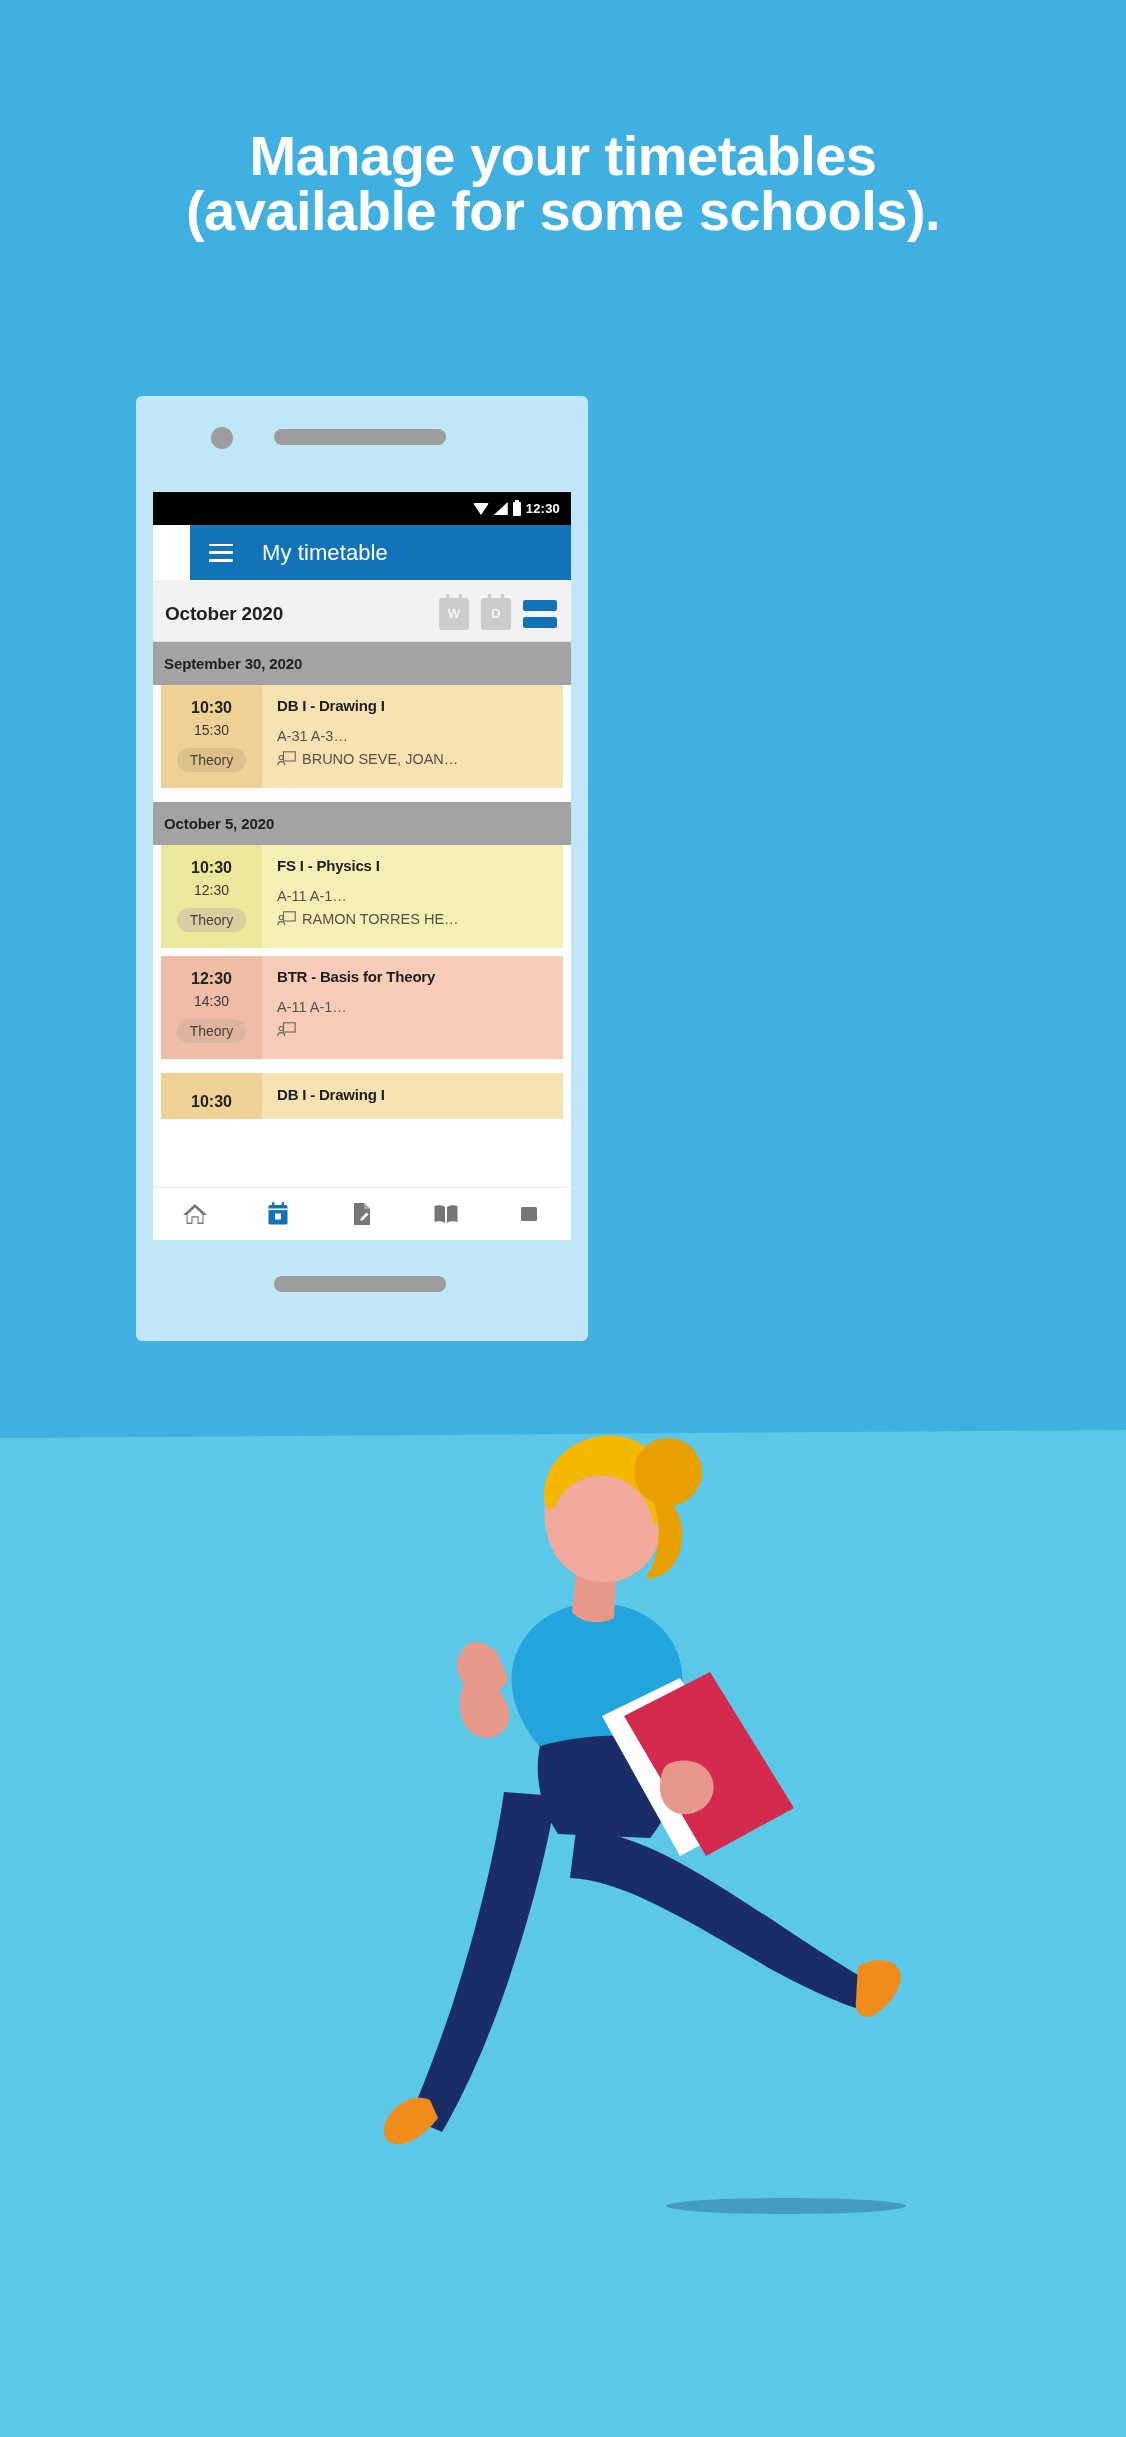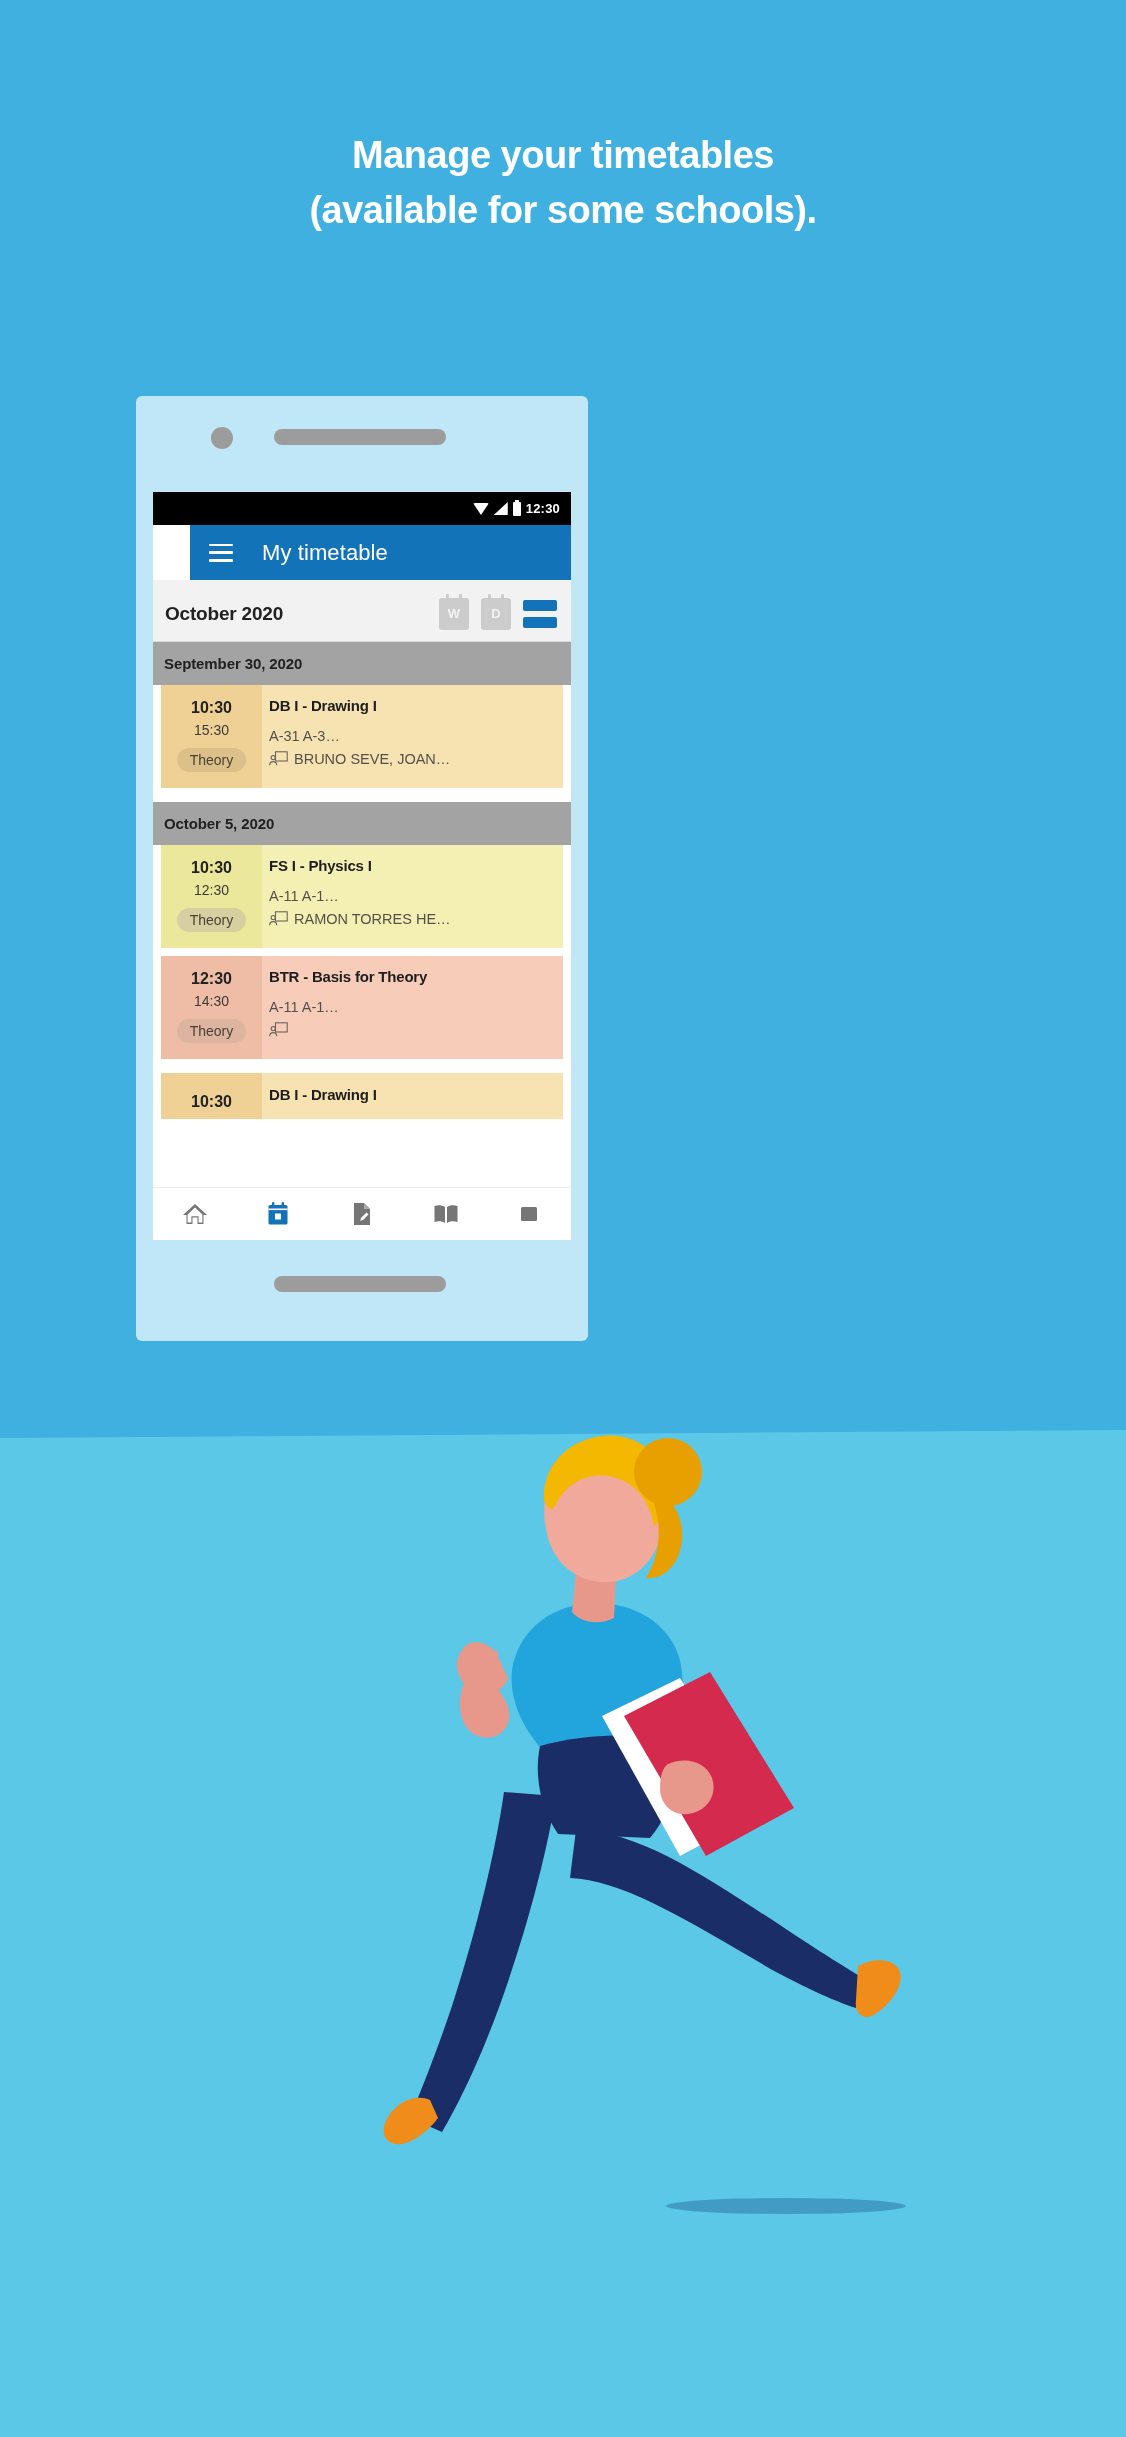--- a/index.html
+++ b/index.html
@@ -15,21 +15,21 @@
   #bg-lower-band{
     position:absolute; left:0; top:1430px; width:1126px; height:1010px;
     background:#5BC8E8;
     clip-path: polygon(0 8px, 1126px 0, 1126px 1010px, 0 1010px);
   }
 
   
   #headline{
     position:absolute; left:0; top:128px; width:1126px;
     text-align:center; color:#ffffff;
-    font-size:38px; font-weight:bold; line-height:55px;
+    font-size:56px; font-weight:bold; line-height:55px;
     letter-spacing:-0.5px;
   }
   #headline .l2{ display:block; }
 
   
   #phone{
     position:absolute; left:136px; top:396px;
     width:452px; height:945px;
     background:#BFE7F7;
     border-radius:6px;
@@ -133,21 +133,21 @@
     position:relative;
   }
   .evt-start{ font-size:16px; font-weight:bold; color:#222; }
   .evt-end{ font-size:14px; color:#3a3a3a; margin-top:5px; }
   .evt-chip{
     margin-top:10px;
     padding:4px 13px; border-radius:13px;
     font-size:14px; color:#4a4237;
   }
   .evt-body{
-    flex:1; padding:12px 10px 12px 7px;
+    flex:1; padding:12px 10px 12px 15px;
   }
   .evt-title{ font-size:15px; font-weight:bold; color:#1d1d1d; letter-spacing:-0.2px; }
   .evt-room{ font-size:14.5px; color:#55504a; margin-top:14px; }
   .evt-teacher-row{ display:flex; gap:6px; margin-top:7px; }
   .evt-teacher{ font-size:14.5px; color:#55504a; white-space:nowrap; }
   .ico-teacher{ width:19px; height:15px; flex:0 0 19px; }
 
   .gap{ height:14px; background:#ffffff; }
 
   

